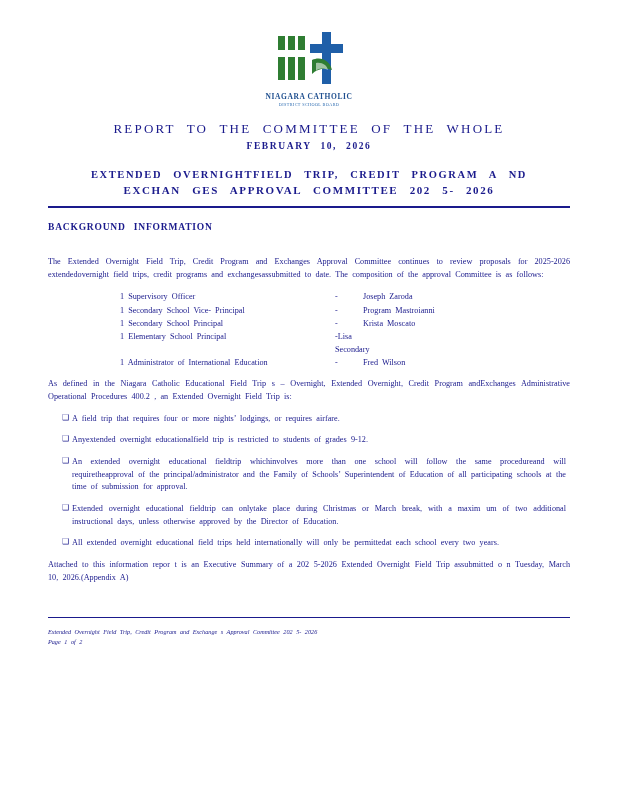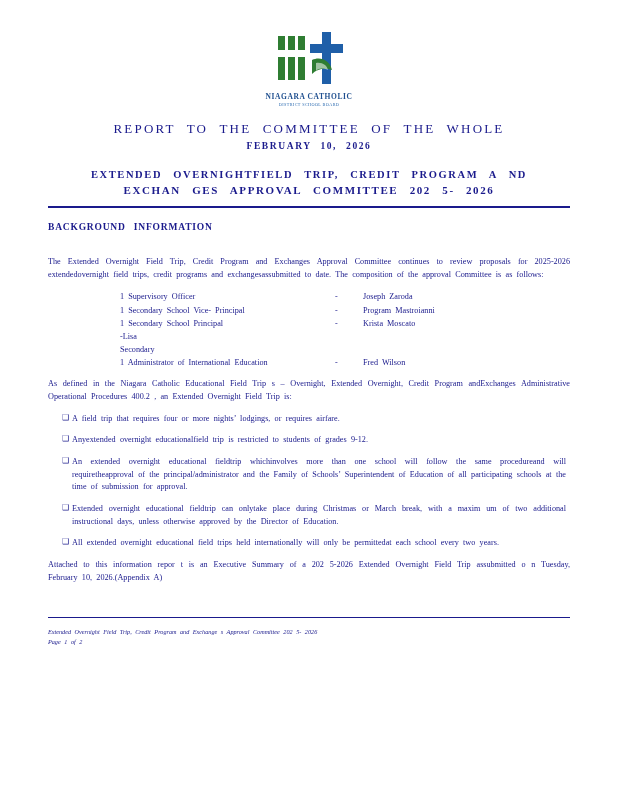--- a/index.html
+++ b/index.html
@@ -227,20 +227,21 @@
       <span class="committee-role">1 Secondary    School   Vice- Principal</span>
       <span class="committee-dash">-</span>
       <span class="committee-name">Program  Mastroianni</span>
     </div>
     <div class="committee-row">
       <span class="committee-role">1 Secondary    School    Principal</span>
       <span class="committee-dash">-</span>
       <span class="committee-name">Krista  Moscato</span>
     </div>
     <div class="committee-row">
+      <span class="committee-role">1 Elementary      School    Principal</span>
       <span class="committee-dash">-Lisa  Secondary</span>
       <span class="committee-name"></span>
     </div>
     <div class="committee-row">
       <span class="committee-role">1 Administrator      of International     Education</span>
       <span class="committee-dash">-</span>
       <span class="committee-name">Fred  Wilson</span>
     </div>
   </div>
 
@@ -262,21 +263,21 @@
     <li>
       <span class="bullet-glyph">❑</span>
       <span class="bullet-text">Extended    overnight   educational     fieldtrip   can  onlytake  place  during  Christmas    or March  break,  with  a maxim  um of two  additional    instructional    days,  unless  otherwise   approved   by the Director  of Education.</span>
     </li>
     <li>
       <span class="bullet-glyph">❑</span>
       <span class="bullet-text">All  extended   overnight   educational    field  trips  held  internationally      will  only  be  permittedat     each  school   every  two  years.</span>
     </li>
   </ul>
 
-  <p class="body">Attached   to  this  information    repor t is  an Executive   Summary   of  a 202 5-2026  Extended     Overnight    Field  Trip  assubmitted    o n  Tuesday,   February   10,  2026.(Appendix     A)</p>
+  <p class="body">Attached   to  this  information    repor t is  an Executive   Summary   of  a 202 5-2026  Extended     Overnight    Field  Trip  assubmitted    o n  Tuesday,   March   10,  2026.(Appendix     A)</p>
 
   <hr class="rule-bottom">
 
   <div class="footer">
     <div>Extended    Overnight    Field   Trip,   Credit   Program    and  Exchange   s  Approval    Committee    202  5- 2026</div>
     <div>Page   1  of 2</div>
   </div>
 
 </div>
 

